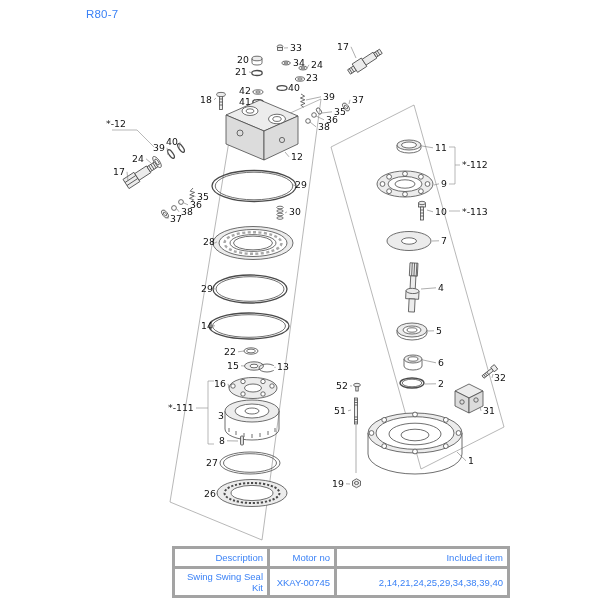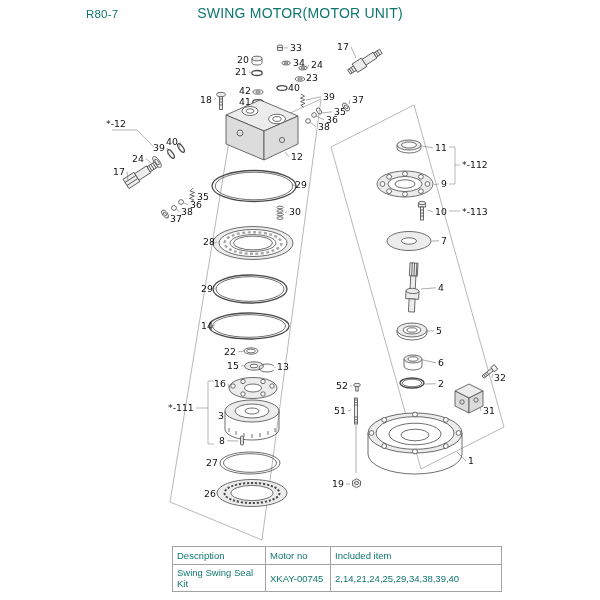--- a/index.html
+++ b/index.html
@@ -1,40 +1,39 @@
 <!DOCTYPE html>
 <html><head>
 <meta charset="utf-8">
 <style>
   html,body{margin:0;padding:0;background:#fff}
   .page{position:relative;width:600px;height:600px;background:#fff;overflow:hidden;
-        font-family:"Liberation Sans","DejaVu Sans",sans-serif;color:#0f766e}
+        font-family:"Liberation Sans","DejaVu Sans",sans-serif;color:#3b82f6}
   .model{position:absolute;left:86px;top:8px;font-size:11.5px;letter-spacing:.2px}
   .title{position:absolute;left:0;right:0;top:5px;text-align:center;font-size:14px;letter-spacing:.2px}
   svg.diagram{position:absolute;left:0;top:0}
   .callout{font-family:"DejaVu Sans","Liberation Sans",sans-serif;font-size:9.3px;fill:#111}
   .leader{stroke:#777;stroke-width:.6}
   .ln{fill:none;stroke:#4a4a4a;stroke-width:.8}
   .ln2{fill:none;stroke:#4a4a4a;stroke-width:1.3}
   .fl{fill:#ececec;stroke:#4a4a4a;stroke-width:.8}
   .fd{fill:#dcdcdc;stroke:#4a4a4a;stroke-width:.8}
   .fw{fill:#fff;stroke:#4a4a4a;stroke-width:.8}
   .frame{fill:none;stroke:#999;stroke-width:.7}
   .balls{fill:none;stroke:#a8a8a8;stroke-width:2.4;stroke-dasharray:3 2.4}
   .teeth{fill:none;stroke:#4a4a4a;stroke-width:2;stroke-dasharray:2.2 1.8}
   .parts-table{position:absolute;left:172px;top:546px;border-collapse:collapse;font-size:9.5px}
-  .parts-table th,.parts-table td{border:1px solid #a3a3a3;text-align:left;padding:2px 4px;font-weight:normal;height:13px}
+  .parts-table th,.parts-table td{border:3px solid #a3a3a3;text-align:right;padding:2px 4px;font-weight:normal;height:13px}
 </style>
 </head>
 <body>
 
 <div class="page">
 
   <div class="model">R80-7</div>
-  <div class="title">SWING MOTOR(MOTOR UNIT)</div>
 
   <svg id="diagram" class="diagram" width="600" height="600" viewBox="0 0 600 600">
 
     <polygon class="frame" points="229,141 321,99 262,540 170,502"></polygon>
     <polygon class="frame" points="331,147 414,105 504,427 421,469"></polygon>
     <polyline class="frame" points="214,381 208,381 208,444 214,444"></polyline>
     <line class="frame" x1="196" y1="408" x2="208" y2="408"></line>
     <polyline class="frame" points="449,147 455,147 455,184 449,184"></polyline>
     <line class="frame" x1="455" y1="165" x2="460" y2="165"></line>
     <line class="frame" x1="449" y1="211" x2="460" y2="211"></line>

